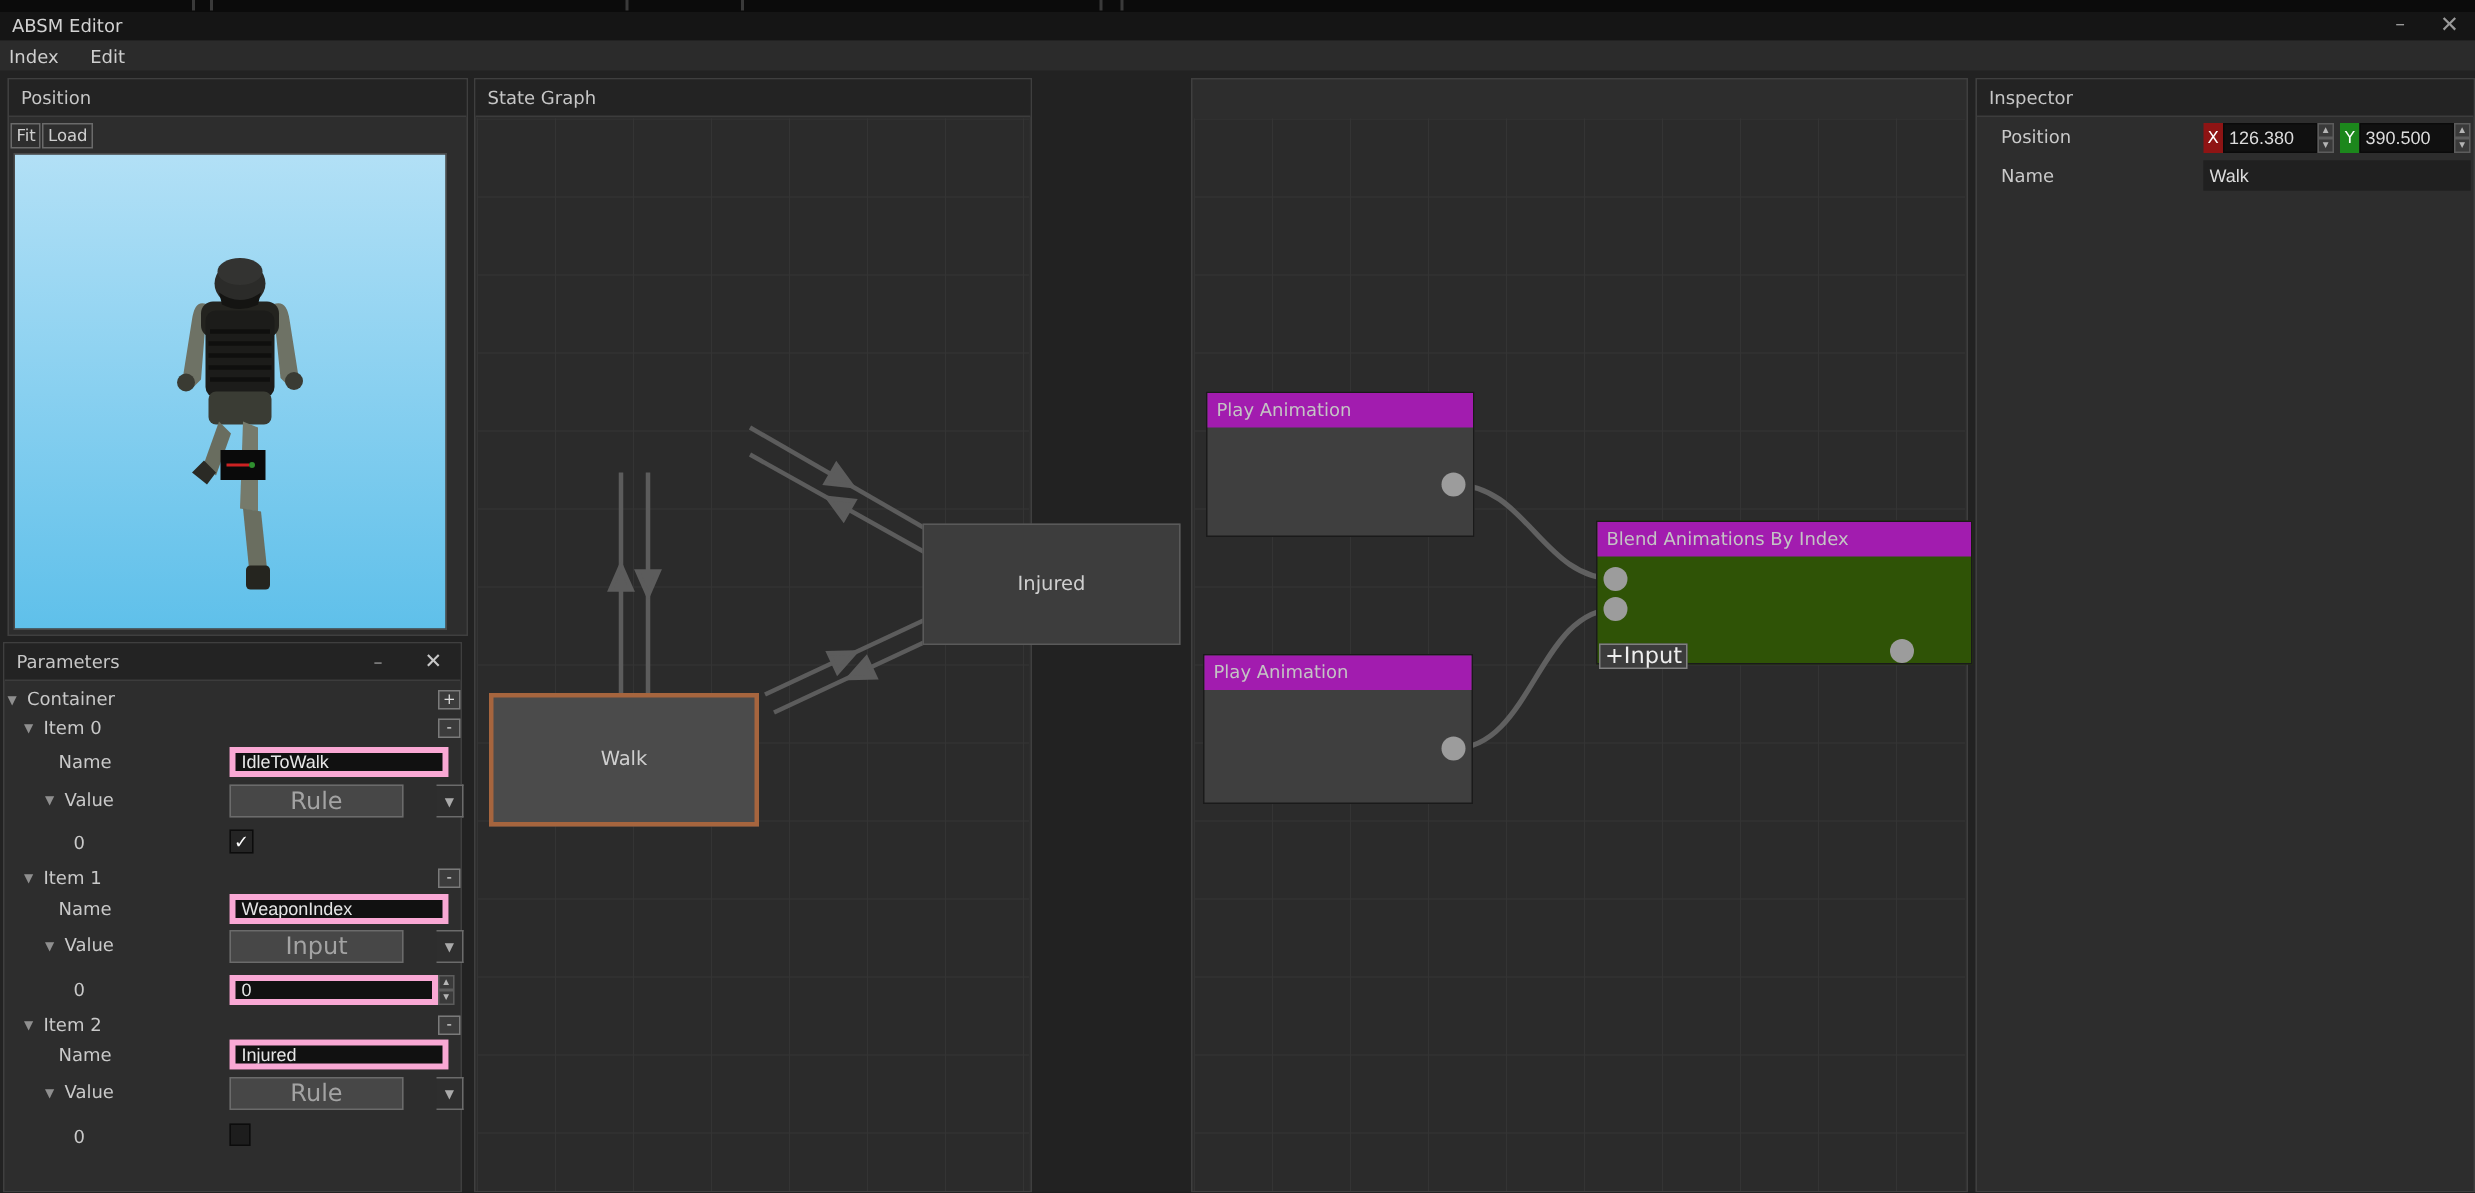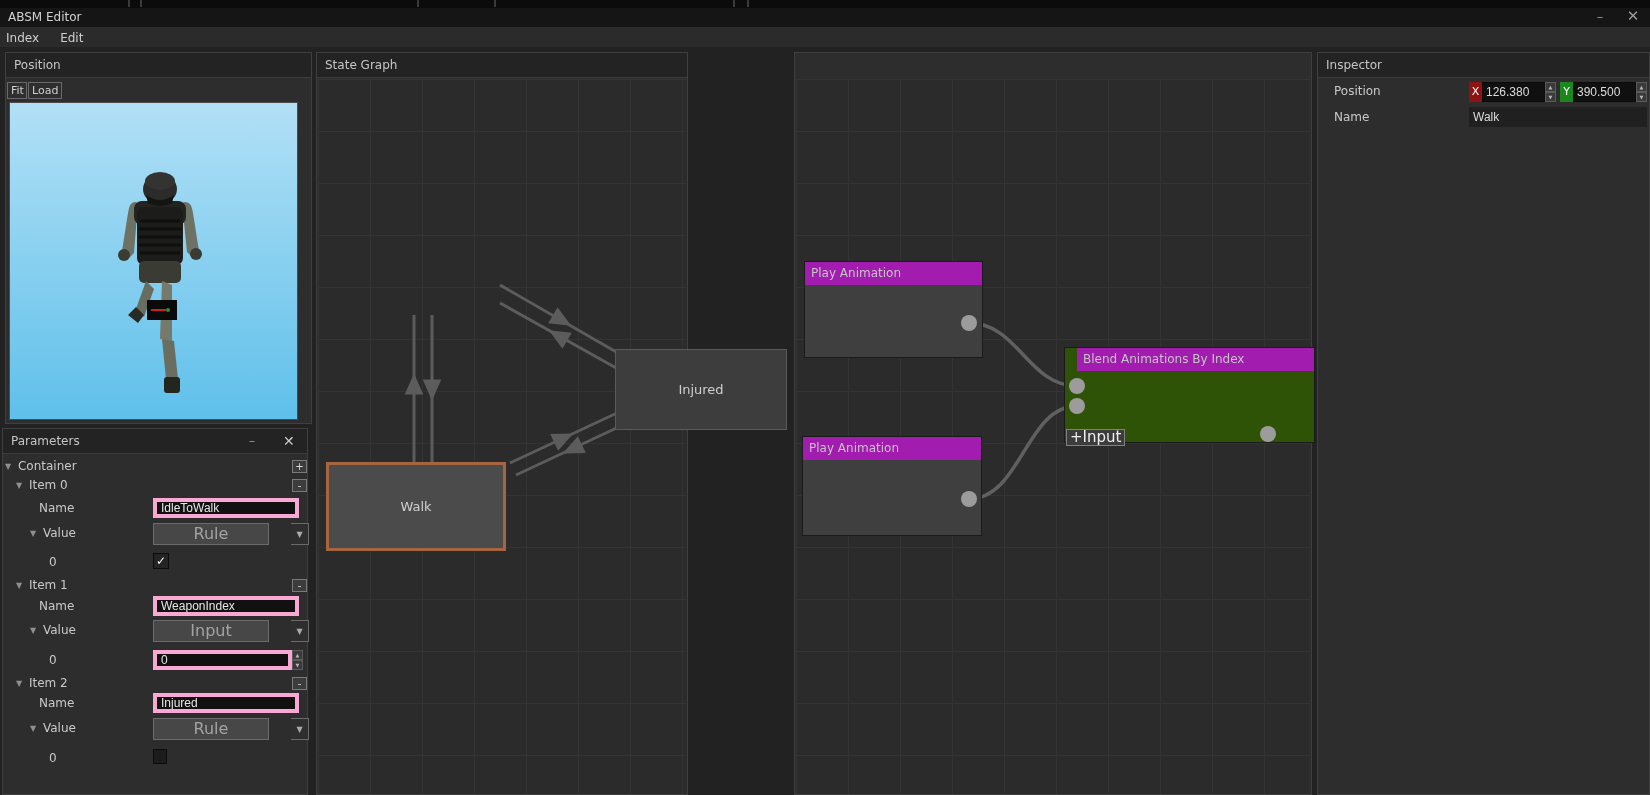--- a/index.html
+++ b/index.html
@@ -237,21 +237,21 @@
       <div class="vnode" style="left:8px; top:182px; width:179px; height:97px;">
         <div class="vtitle">Play Animation</div>
       </div>
       <div class="socket" style="left:165px; top:236px;"></div>
 
       <div class="vnode" style="left:6px; top:357px; width:180px; height:100px;">
         <div class="vtitle">Play Animation</div>
       </div>
       <div class="socket" style="left:165px; top:412px;"></div>
 
-      <div class="vnode" style="left:268px; top:268px; width:251px; height:96px; background:#2f5306;padding-left:12px;">
+      <div class="vnode" style="left:268px; top:268px; width:251px; height:96px; background:#2f5306;">
         <div class="vtitle">Blend Animations By Index</div>
         <div style="position:absolute; left:1px; top:81px; height:17px; padding:0 3px; background:#3c3c3c; border:1px solid #808080; color:#eee; font-size:15px; line-height:15px;">+Input</div>
       </div>
       <div class="socket" style="left:273px; top:299px;"></div>
       <div class="socket" style="left:273px; top:319px;"></div>
       <div class="socket" style="left:464px; top:347px;"></div>
     </div>
   </div>
 
   <div class="panel" style="left:1317px; top:52px; width:333px; height:743px;">

